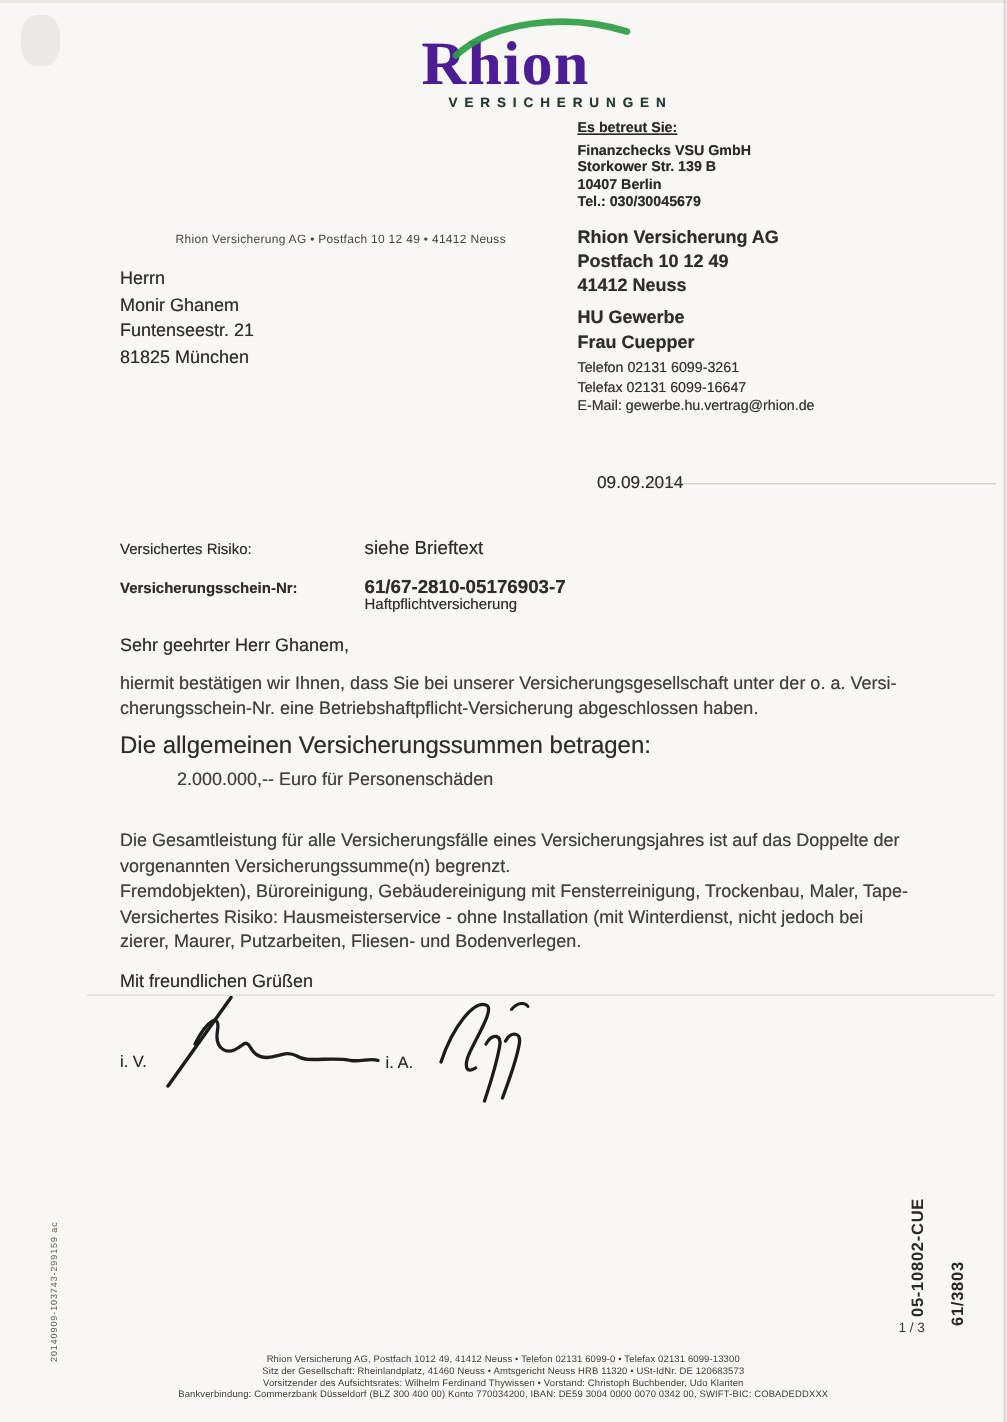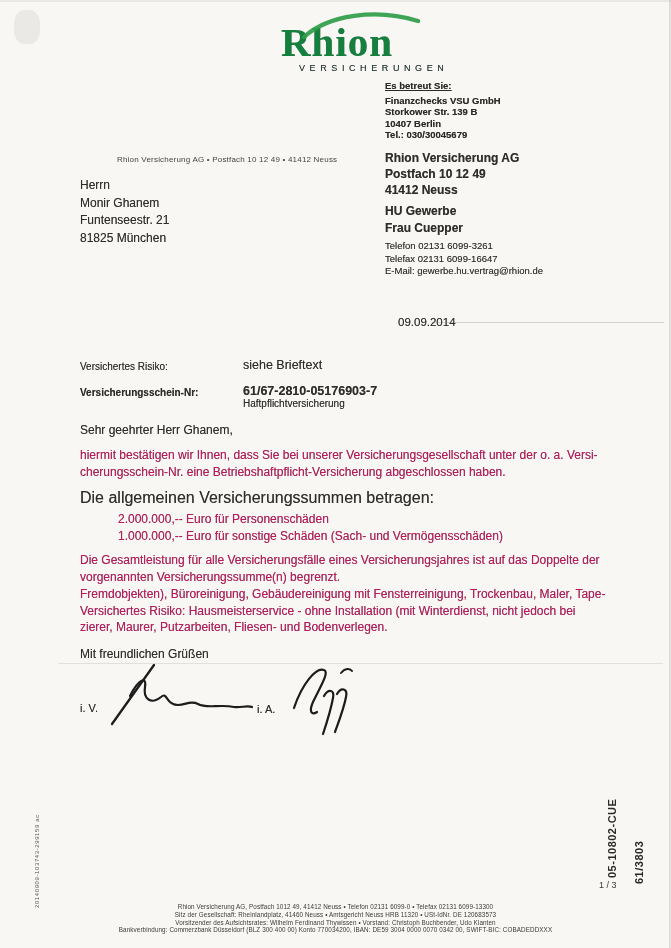--- a/index.html
+++ b/index.html
@@ -10,23 +10,23 @@
     background:#f8f7f3;
     overflow:hidden;
     font-family:"Liberation Sans",sans-serif;
     color:#2e2d2b;
   }
   .page *{position:absolute;white-space:nowrap;}
   .soft{text-shadow:0 0 .45px rgba(40,40,40,.55);}
 
   
   .logo-word{left:281px;top:20px;font-family:"Liberation Serif",serif;
-    font-size:41px;font-weight:600;color:#15803d;letter-spacing:1px;line-height:44px;}
+    font-size:41px;font-weight:600;color:#4c1d95;letter-spacing:1px;line-height:44px;}
   .logo-arc{left:300px;top:10px;width:122px;height:30px;}
-  .logo-tagline{left:299px;top:63px;font-size:9px;font-weight:400;
+  .logo-tagline{left:299px;top:63px;font-size:9px;font-weight:700;
     letter-spacing:4.6px;color:#233a37;}
 
   
   .care{left:385px;top:80px;font-size:9.5px;font-weight:700;line-height:11.5px;color:#2a2a28;}
   .care .hd{position:static;display:block;text-decoration:underline;margin-bottom:3px;}
   .care .ln{position:static;display:block;}
 
   .sender-line{left:80px;top:155px;font-size:8px;color:#47453f;letter-spacing:.2px;margin-left:37px;}
 
   .recipient{left:80px;top:177px;font-size:12px;font-weight:500;line-height:17.5px;}
@@ -39,21 +39,21 @@
 
   .date{left:386px;top:316px;font-size:11.5px;font-weight:500;padding-left:12px;}
 
   .ref-label1{left:80px;top:361px;font-size:10px;font-weight:500;}
   .ref-value1{left:243px;top:358px;font-size:12.5px;font-weight:500;}
   .ref-label2{left:80px;top:387px;font-size:10px;font-weight:700;}
   .ref-value2{left:243px;top:384px;font-size:12.5px;font-weight:600;}
   .ref-value2b{left:243px;top:398px;font-size:10px;font-weight:500;}
 
   .salutation{left:80px;top:423px;font-size:12px;font-weight:500;}
-  .para{font-size:12px;font-weight:400;line-height:16.5px;color:#be185d;}
+  .para{font-size:12px;font-weight:400;line-height:16.5px;color:#404040;}
   .para .ln{position:static;display:block;}
   .p1{left:80px;top:447px;}
   .sums-intro{left:80px;top:489px;font-size:16px;font-weight:500;}
   .sums{left:118px;top:511px;}
   .p3{left:80px;top:552px;}
   .p4{left:80px;top:586px;}
   .closing{left:80px;top:647px;font-size:12px;font-weight:500;}
 
   .sig1-label{left:80px;top:702px;font-size:11px;}
   .sig2-label{left:257px;top:703px;font-size:11px;}
@@ -132,21 +132,20 @@
 
   <div class="para p1 soft">
     <span class="ln">hiermit bestätigen wir Ihnen, dass Sie bei unserer Versicherungsgesellschaft unter der o. a. Versi-</span>
     <span class="ln">cherungsschein-Nr. eine Betriebshaftpflicht-Versicherung abgeschlossen haben.</span>
   </div>
 
   <div class="sums-intro soft">Die allgemeinen Versicherungssummen betragen:</div>
 
   <div class="para sums soft">
     <span class="ln">2.000.000,-- Euro für Personenschäden</span>
-    <span class="ln">1.000.000,-- Euro für sonstige Schäden (Sach- und Vermögensschäden)</span>
   </div>
 
   <div class="para p3 soft">
     <span class="ln">Die Gesamtleistung für alle Versicherungsfälle eines Versicherungsjahres ist auf das Doppelte der</span>
     <span class="ln">vorgenannten Versicherungssumme(n) begrenzt.</span>
   </div>
 
   <div class="para p4 soft">
     <span class="ln">Fremdobjekten), Büroreinigung, Gebäudereinigung mit Fensterreinigung, Trockenbau, Maler, Tape-</span>
     <span class="ln">Versichertes Risiko: Hausmeisterservice - ohne Installation (mit Winterdienst, nicht jedoch bei</span>

